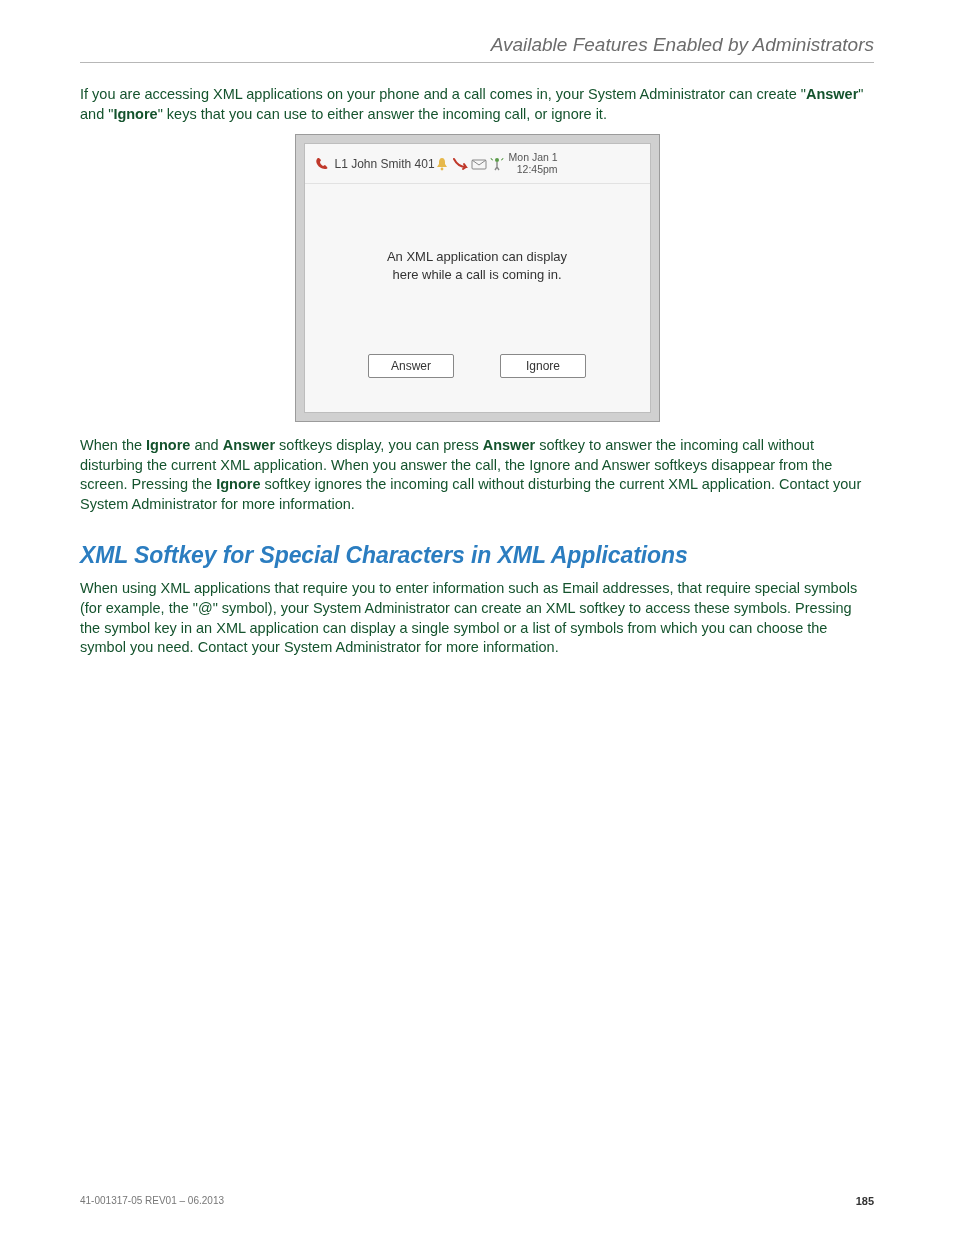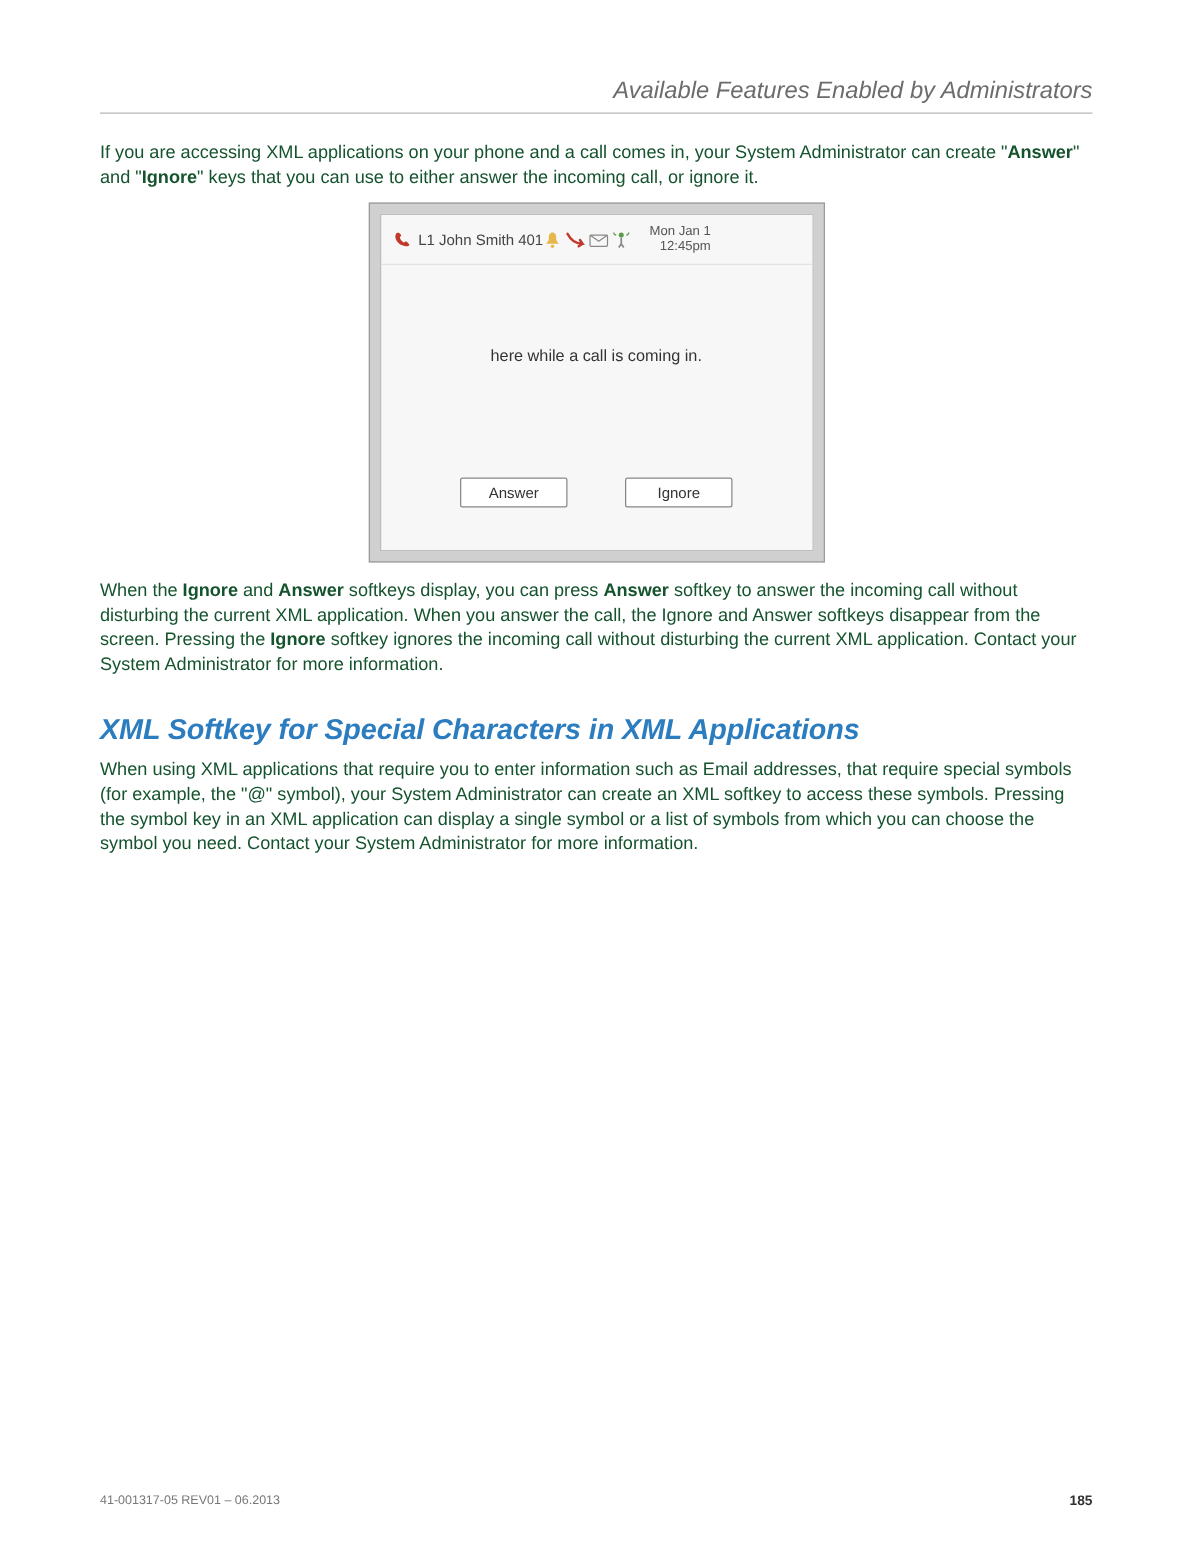--- a/index.html
+++ b/index.html
@@ -6,21 +6,20 @@
   body {
     font-family: "Myriad Pro", "Segoe UI", Arial, sans-serif;
     background: #fff;
     width: 954px;
     height: 1235px;
     position: relative;
     color: #333;
   }
   .page {
     padding: 34px 80px 0 80px;
-    margin-top: 28px;
   }
   .running-header {
     text-align: right;
     font-style: italic;
     color: #6c6c6c;
     font-size: 19px;
     margin-bottom: 6px;
     font-family: "Myriad Pro", "Segoe UI", Arial, sans-serif;
   }
   .rule {
@@ -70,21 +69,21 @@
     color: #444;
   }
   .status-left {
     display: flex;
     align-items: center;
     gap: 6px;
   }
   .status-right {
     display: flex;
     align-items: center;
-    gap: 16px;
+    gap: 5px;
   }
   .status-icons {
     display: flex;
     align-items: center;
     gap: 3px;
   }
   .dt {
     text-align: right;
     font-size: 10.5px;
     line-height: 1.1;
@@ -188,20 +187,21 @@
                   </svg>
               </span>
             </div>
             <div class="dt">
               <div>Mon Jan 1</div>
               <div>12:45pm</div>
             </div>
           </div>
         </div>
         <div class="phone-body">
+          <div>An XML application can display</div>
           <div>here while a call is coming in.</div>
         </div>
         <div class="softkeys">
           <div class="softkey">Answer</div>
           <div class="softkey">Ignore</div>
         </div>
       </div>
     </div>
   </div>
 

